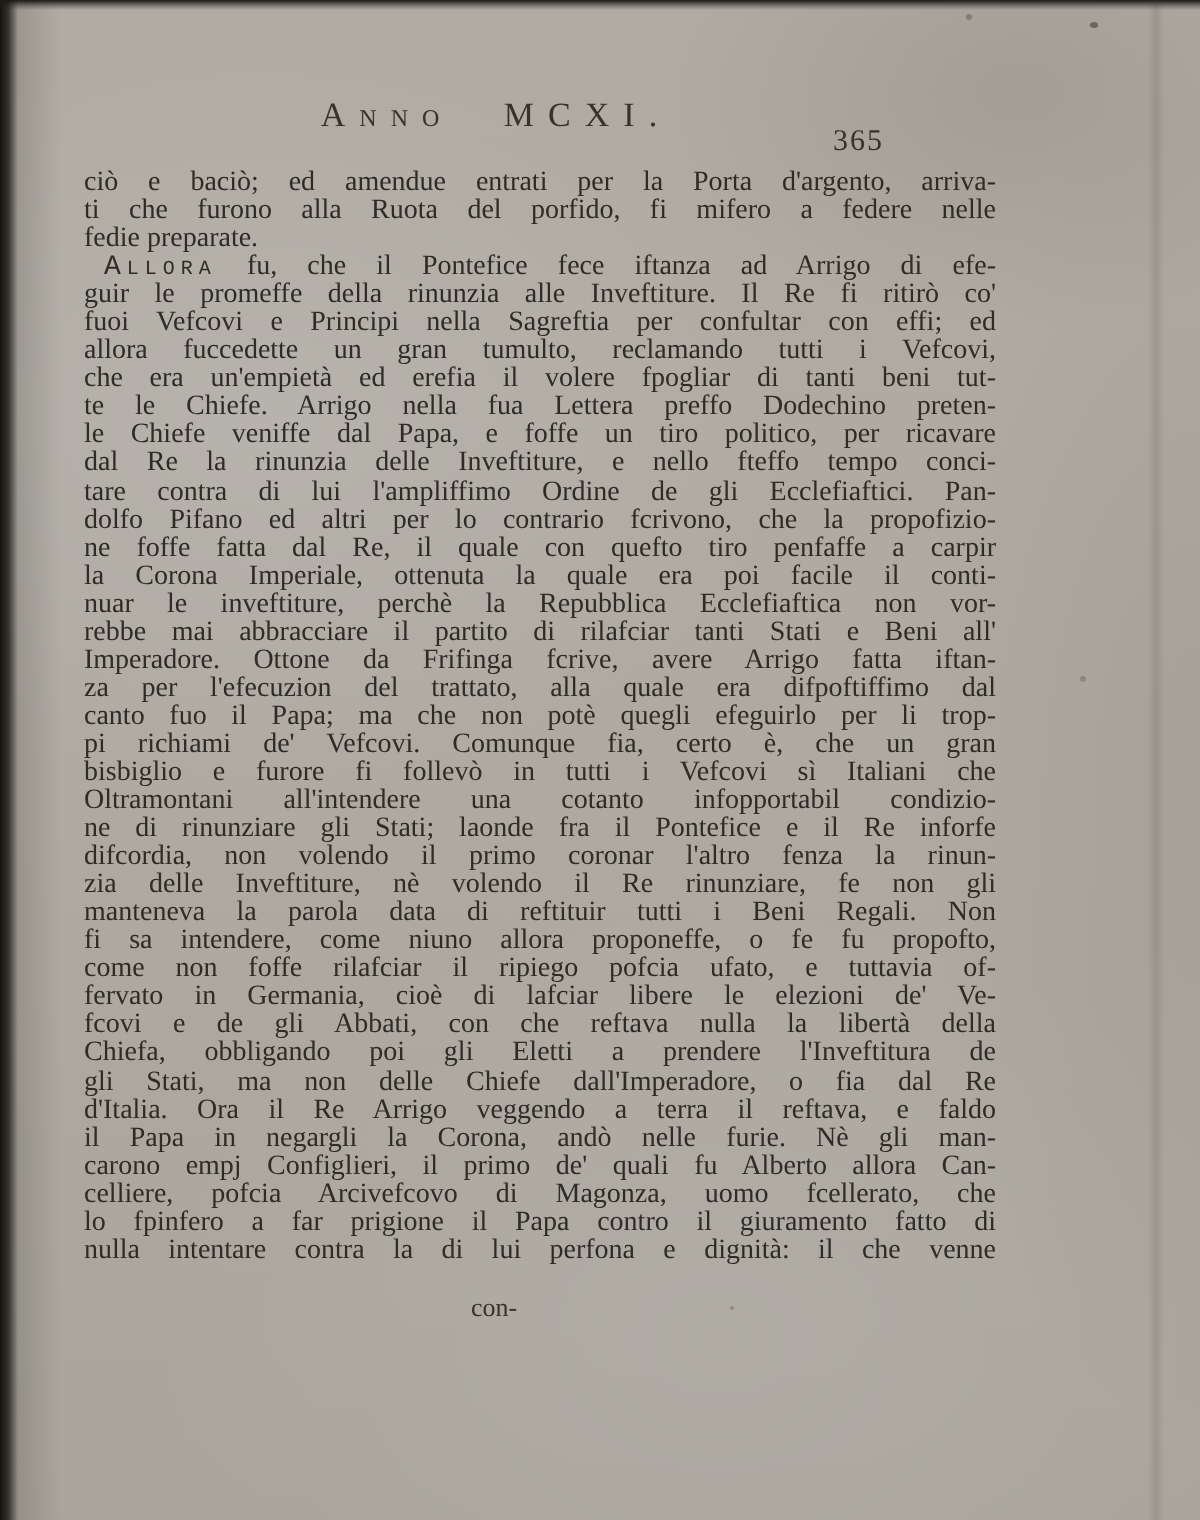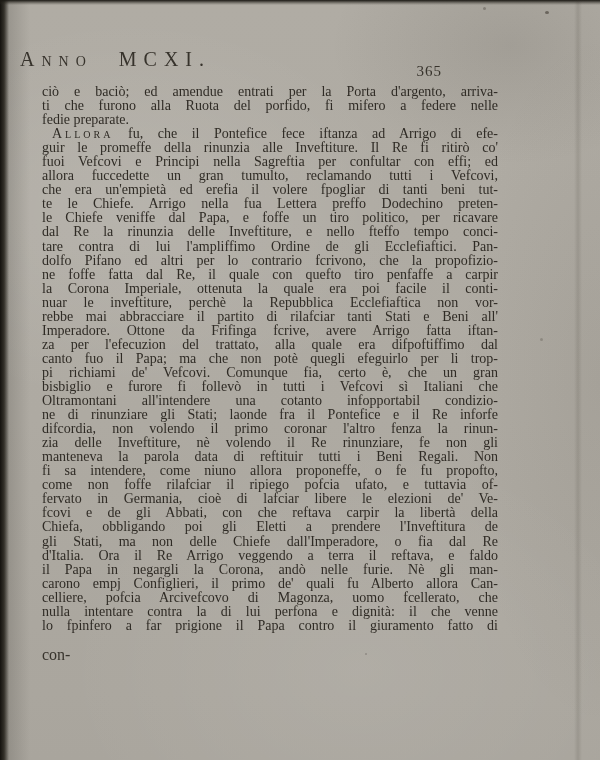--- a/index.html
+++ b/index.html
@@ -41,23 +41,23 @@
   .speck { position: absolute; border-radius: 50%; background: rgba(45,40,32,0.5); }
   .speck.s1 { left: 545px; top: 11px; width: 4px; height: 3px; }
   .speck.s2 { left: 483px; top: 7px;  width: 3px; height: 3px; opacity:.6; }
   .speck.s3 { left: 540px; top: 338px; width: 3px; height: 3px; opacity:.45; }
   .speck.s4 { left: 365px; top: 653px; width: 2px; height: 2px; opacity:.5; }
 
   
   .header-row { position: absolute; left: 42px; top: 48px; width: 456px; height: 24px; }
   .running-title {
     position: absolute; left: 0; top: 0; width: 100%;
-    transform: translateX(-22px);
+    text-align: center; transform: translateX(-22px);
     font-variant: small-caps;
-    font-size: 20px; letter-spacing: 7px; word-spacing: 14px;
+    font-size: 17px; letter-spacing: 7px; word-spacing: 14px;
     color: #37332c;
   }
   .page-number {
     position: absolute; right: 56px; top: 3px;
     font-size: 15px; letter-spacing: 1px; color: #37332c; margin-top: 12px;
   }
 
   
   .text-block {
     position: absolute; left: 42px; top: 85px; width: 456px;
@@ -66,25 +66,25 @@
   .text-line {
     height: 14.05px;
     text-align: justify;
     text-align-last: justify;
     white-space: nowrap;
     overflow: visible;
   }
   .text-line.short { text-align: right; text-align-last: left; }
   .text-line.indent { padding-left: 10px; }
   .text-line .italic { }
-  .text-line .smallcaps { font-variant: small-caps; letter-spacing: 3px; }
+  .text-line .smallcaps { font-variant: small-caps; letter-spacing: 3px; font-family: Liberation Mono, monospace; }
   .catchword {
     position: absolute; left: 42px; top: 646px; width: 456px;
     box-sizing: border-box; padding-right: 46px;
-    font-size: 16px; text-align: left; color: #37332c;
+    font-size: 13px; text-align: center; color: #37332c;
   }
 </style>
 </head>
 <body>
 
 <div class="scan-page">
 
   <div class="edge-left-soft"></div>
   <div class="edge-left"></div>
   <div class="edge-top"></div>
@@ -124,26 +124,26 @@
       <div class="text-line"><span>pi richiami de' Vefcovi. Comunque fia, certo è, che un gran</span></div>
       <div class="text-line"><span>bisbiglio e furore fi follevò in tutti i Vefcovi sì Italiani che</span></div>
       <div class="text-line"><span>Oltramontani all'intendere una cotanto infopportabil condizio-</span></div>
       <div class="text-line"><span>ne di rinunziare gli Stati; laonde fra il Pontefice e il Re inforfe</span></div>
       <div class="text-line"><span>difcordia, non volendo il primo coronar l'altro fenza la rinun-</span></div>
       <div class="text-line"><span>zia delle Inveftiture, nè volendo il Re rinunziare, fe non gli</span></div>
       <div class="text-line"><span>manteneva la parola data di reftituir tutti i Beni Regali. Non</span></div>
       <div class="text-line"><span>fi sa intendere, come niuno allora proponeffe, o fe fu propofto,</span></div>
       <div class="text-line"><span>come non foffe rilafciar il ripiego pofcia ufato, e tuttavia of-</span></div>
       <div class="text-line"><span>fervato in Germania, cioè di lafciar libere le elezioni de' Ve-</span></div>
-      <div class="text-line"><span>fcovi e de gli Abbati, con che reftava carpir la libertà della</span></div>
+      <div class="text-line"><span>fcovi e de gli Abbati, con che reftava nulla la libertà della</span></div>
       <div class="text-line"><span>Chiefa, obbligando poi gli Eletti a prendere l'Inveftitura de</span></div>
       <div class="text-line"><span>gli Stati, ma non delle Chiefe dall'Imperadore, o fia dal Re</span></div>
       <div class="text-line"><span>d'Italia. Ora il Re Arrigo veggendo a terra il reftava, e faldo</span></div>
       <div class="text-line"><span>il Papa in negargli la Corona, andò nelle furie. Nè gli man-</span></div>
       <div class="text-line"><span>carono empj Configlieri, il primo de' quali fu </span><span class="italic">Alberto</span><span> allora Can-</span></div>
       <div class="text-line"><span>celliere, pofcia Arcivefcovo di Magonza, uomo fcellerato, che</span></div>
+      <div class="text-line"><span>lo fpinfero a far prigione il Papa contro il giuramento fatto di</span></div>
       <div class="text-line"><span>nulla intentare contra la di lui perfona e dignità: il che venne</span></div>
-      <div class="text-line"><span>lo fpinfero a far prigione il Papa contro il giuramento fatto di</span></div>
     </div>
 
   <div class="catchword">con-</div>
 
 </div>
 
 </body></html>

